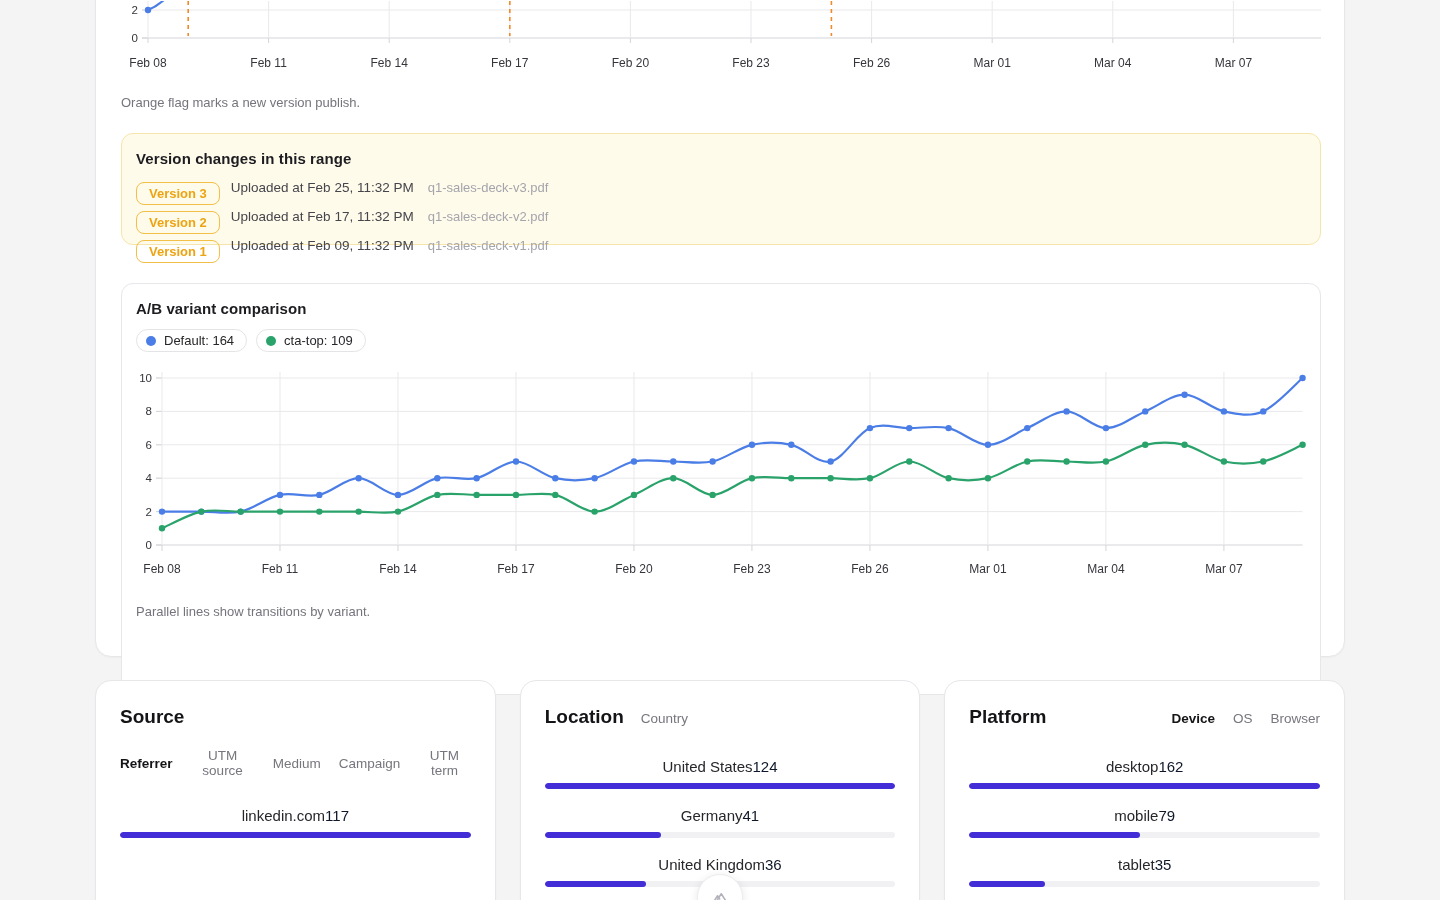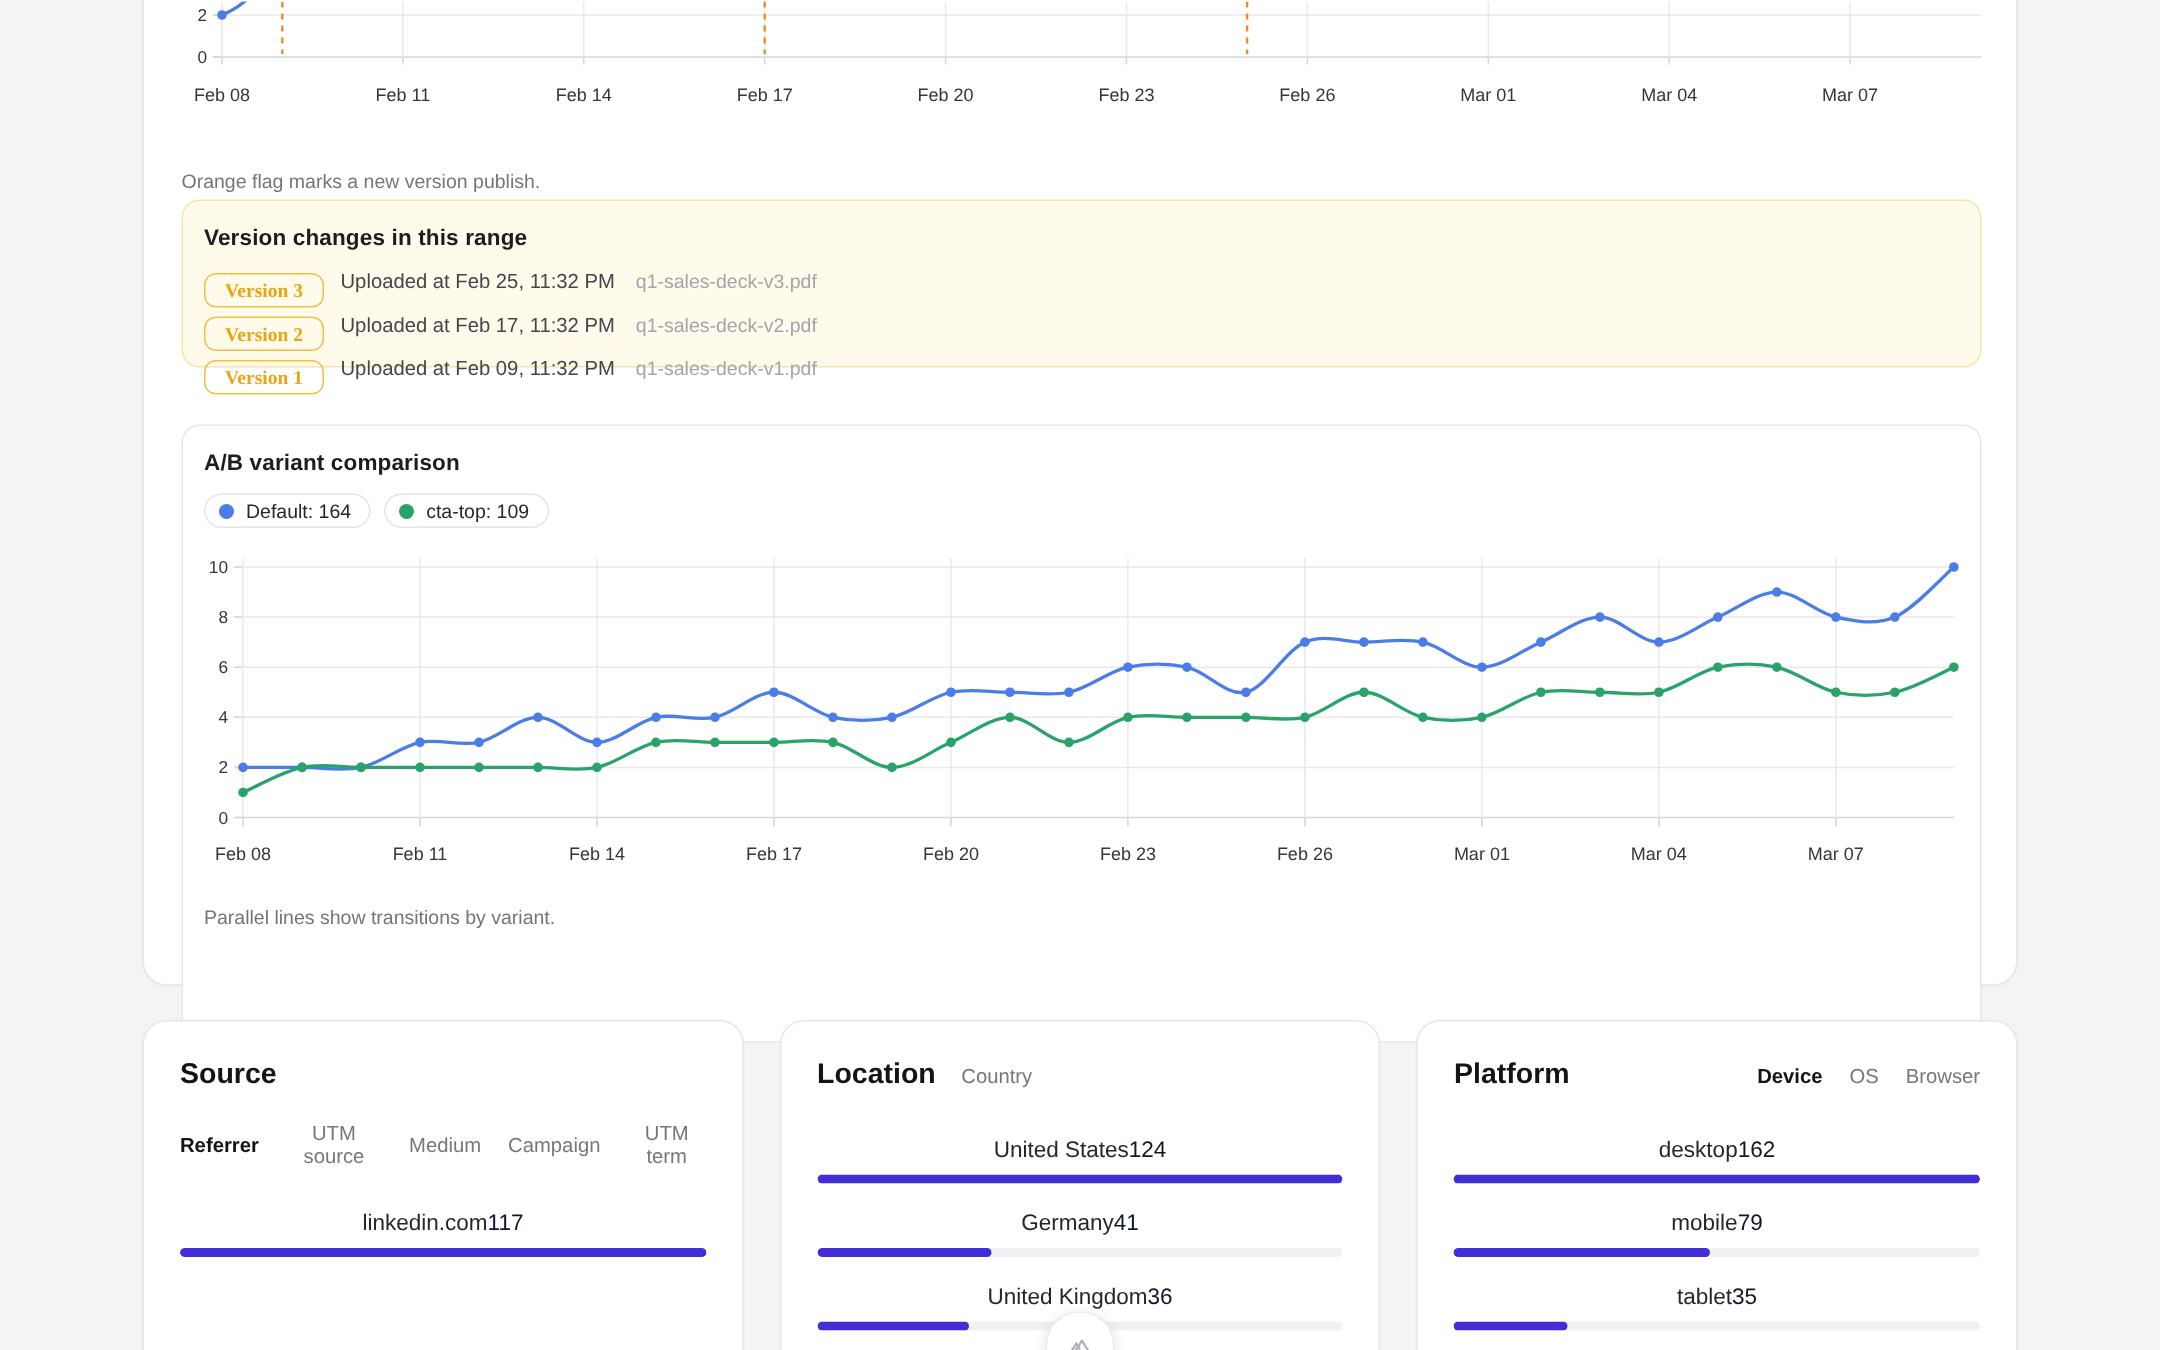--- a/index.html
+++ b/index.html
@@ -3,28 +3,28 @@
 <meta charset="utf-8">
 <style>
   * { margin:0; padding:0; box-sizing:border-box; }
   html,body { background:#f4f4f5; }
   body { font-family:"Liberation Sans", sans-serif; }
   .page { position:relative; width:1440px; height:900px; background:#f4f4f5; overflow:hidden; }
   .card { background:#fff; border:1px solid #e7e7ea; border-radius:16px; box-shadow:0 1px 2px rgba(0,0,0,.03); }
   #main-card { position:absolute; left:95px; top:-45px; width:1250px; height:702px; }
   #top-chart { position:absolute; left:0; top:45px; display:block; }
   svg { font-family:inherit; }
-  #top-caption { position:absolute; left:25px; top:157px; font-size:13px; color:#74747c; }
+  #top-caption { position:absolute; left:25px; top:139px; font-size:13px; color:#74747c; }
   .panel { position:absolute; left:25px; width:1200px; border-radius:12px; }
   #version-panel { top:177px; height:112px; background:#fffbeb; border:1px solid #f5e5aa; padding:16px 14px; }
   #ab-panel { top:327px; height:412px; background:#fff; border:1px solid #e7e7ea; padding:16px 14px; }
   .panel-title { font-size:15px; font-weight:700; color:#1d1d21; letter-spacing:.1px; }
   .version-rows { margin-top:9px; }
   .version-row { display:flex; align-items:center; gap:11px; margin-bottom:6px; height:23px; }
-  .version-badge { min-width:80px; height:23px; border:1.5px solid #f2bf47; border-radius:8px; color:#eda412; font-size:13px; font-weight:600; display:inline-flex; align-items:center; justify-content:center; padding:0 12px; background:transparent; font-family:Liberation Serif, serif; cursor:pointer;margin-top:12px; }
+  .version-badge { min-width:80px; height:23px; border:1.5px solid #f2bf47; border-radius:8px; color:#eda412; font-size:13px; font-weight:600; display:inline-flex; align-items:center; justify-content:center; padding:0 12px; background:transparent; font-family:Liberation Sans, sans-serif; cursor:pointer;margin-top:12px; }
   .version-uploaded { font-size:13.5px; color:#45454c; }
   .version-file { font-size:13px; color:#a4a4ac; margin-left:3px; }
   .legend { display:flex; gap:9px; margin-top:12px; }
   .legend-pill { display:inline-flex; align-items:center; gap:8px; height:23px; padding:0 12px 0 9px; border:1px solid #e4e4e7; border-radius:999px; background:#fff; font-size:13px; color:#27272a; font-family:inherit; cursor:pointer; }
   .legend-dot { width:10px; height:10px; border-radius:50%; }
   #ab-chart { position:absolute; left:0; top:78px; display:block; }
   .chart-note { position:absolute; left:14px; top:320px; font-size:13px; color:#74747c; }
   .bottom-row { position:absolute; left:95px; top:680px; width:1250px; display:flex; gap:24px; }
   .stat-card { flex:1; height:256px; padding:25px 24px 0; position:relative; }
   .card-head { display:flex; align-items:baseline; }

